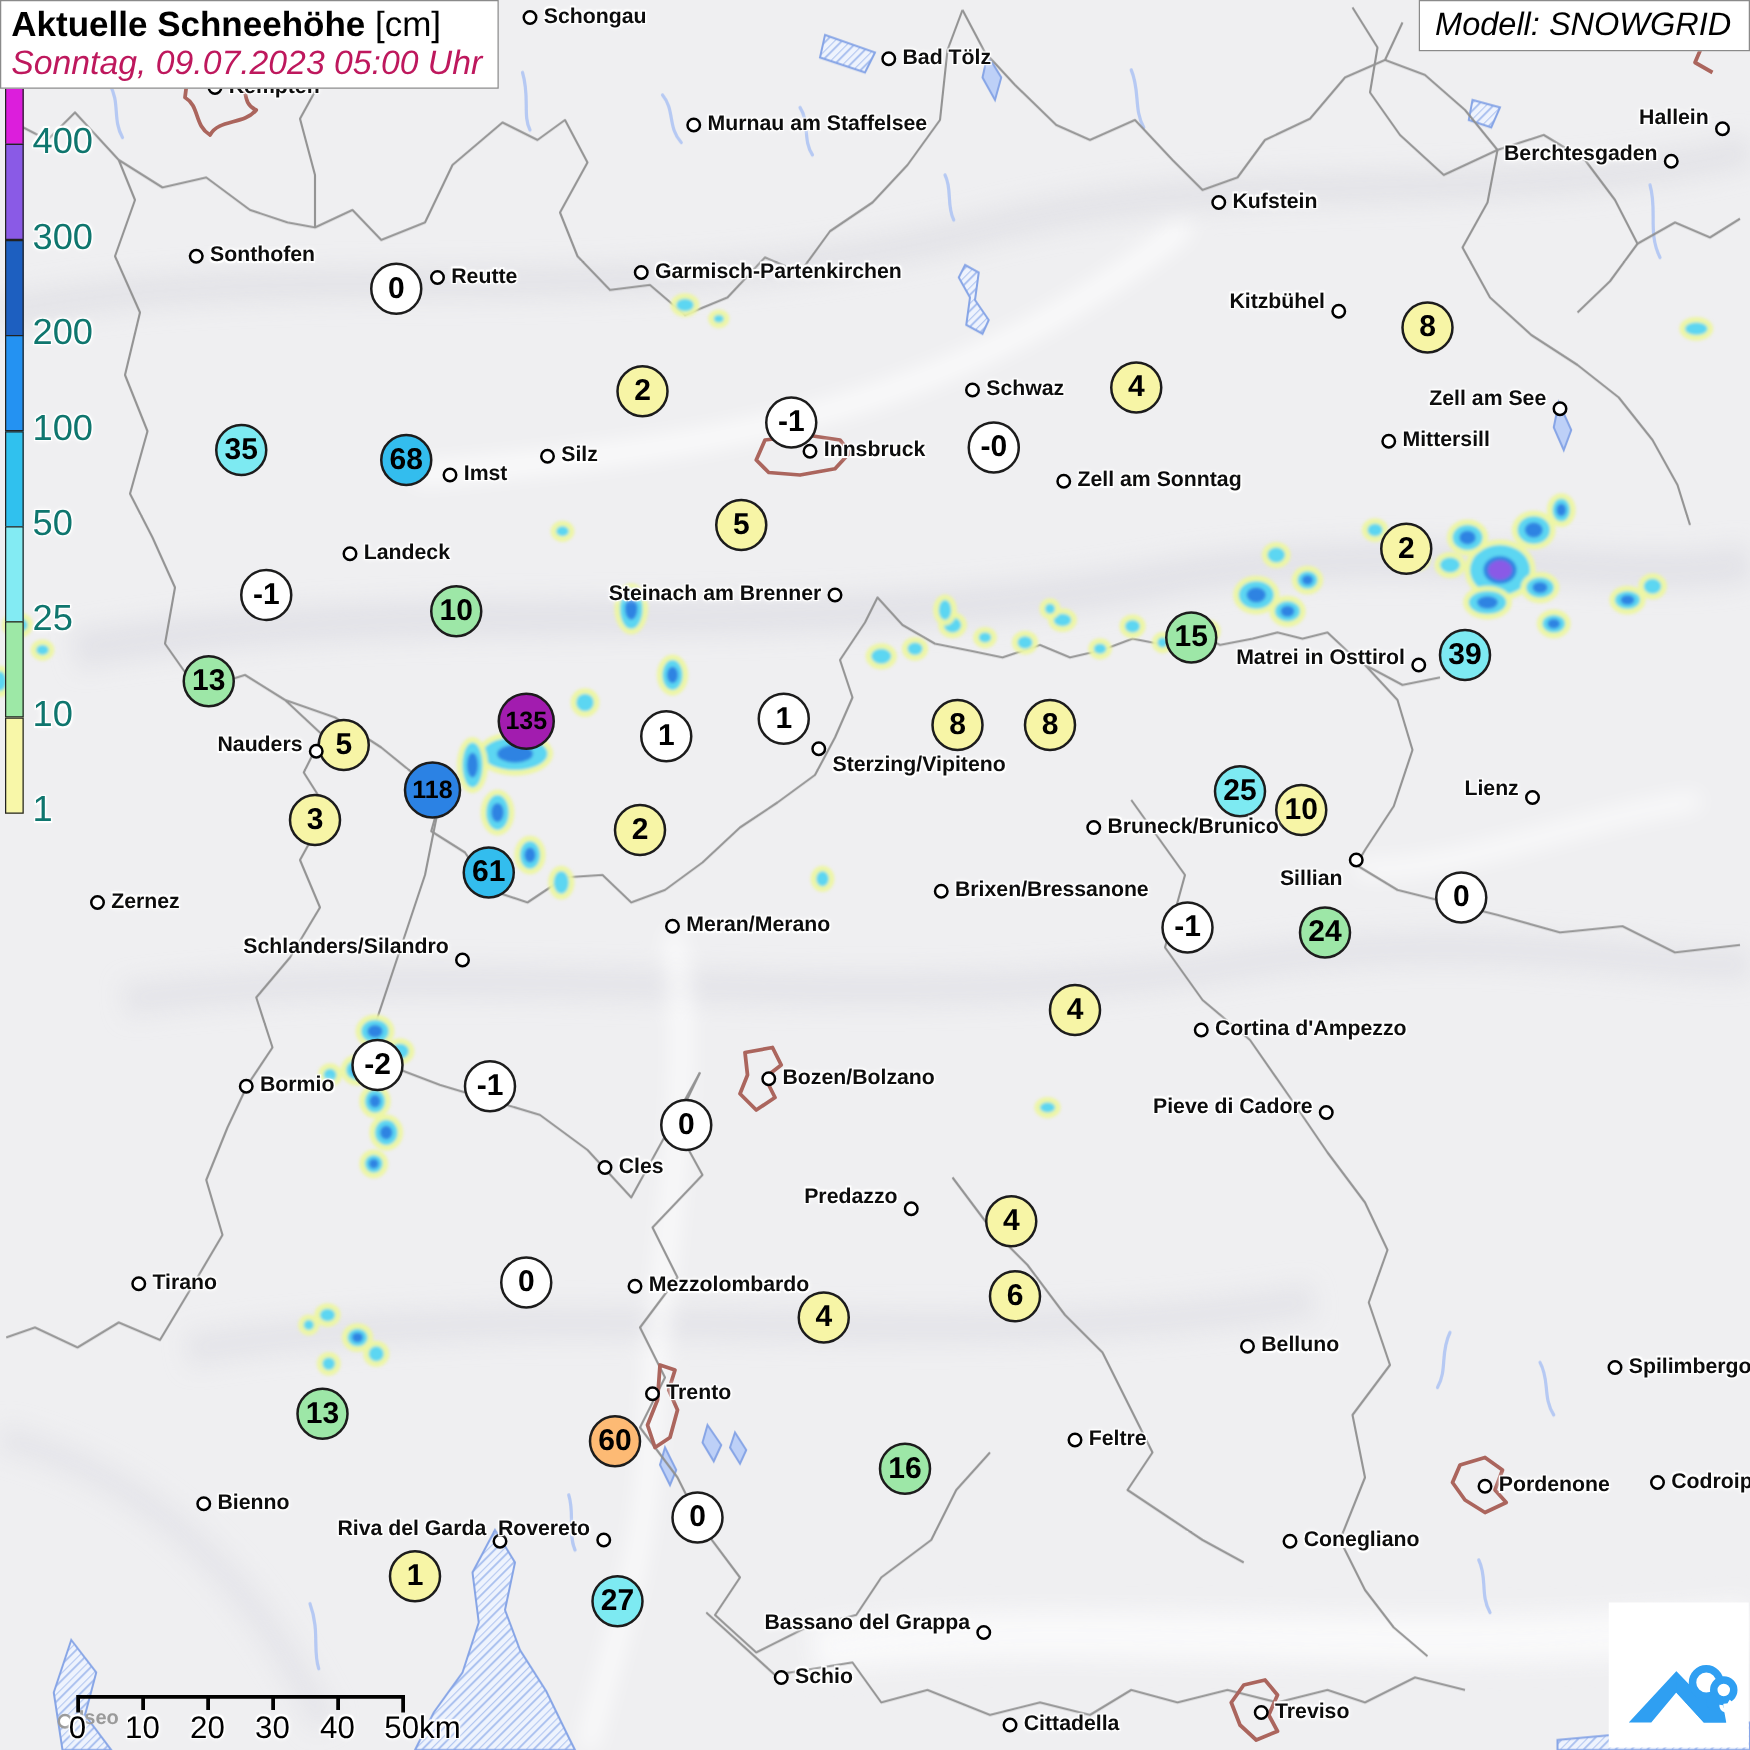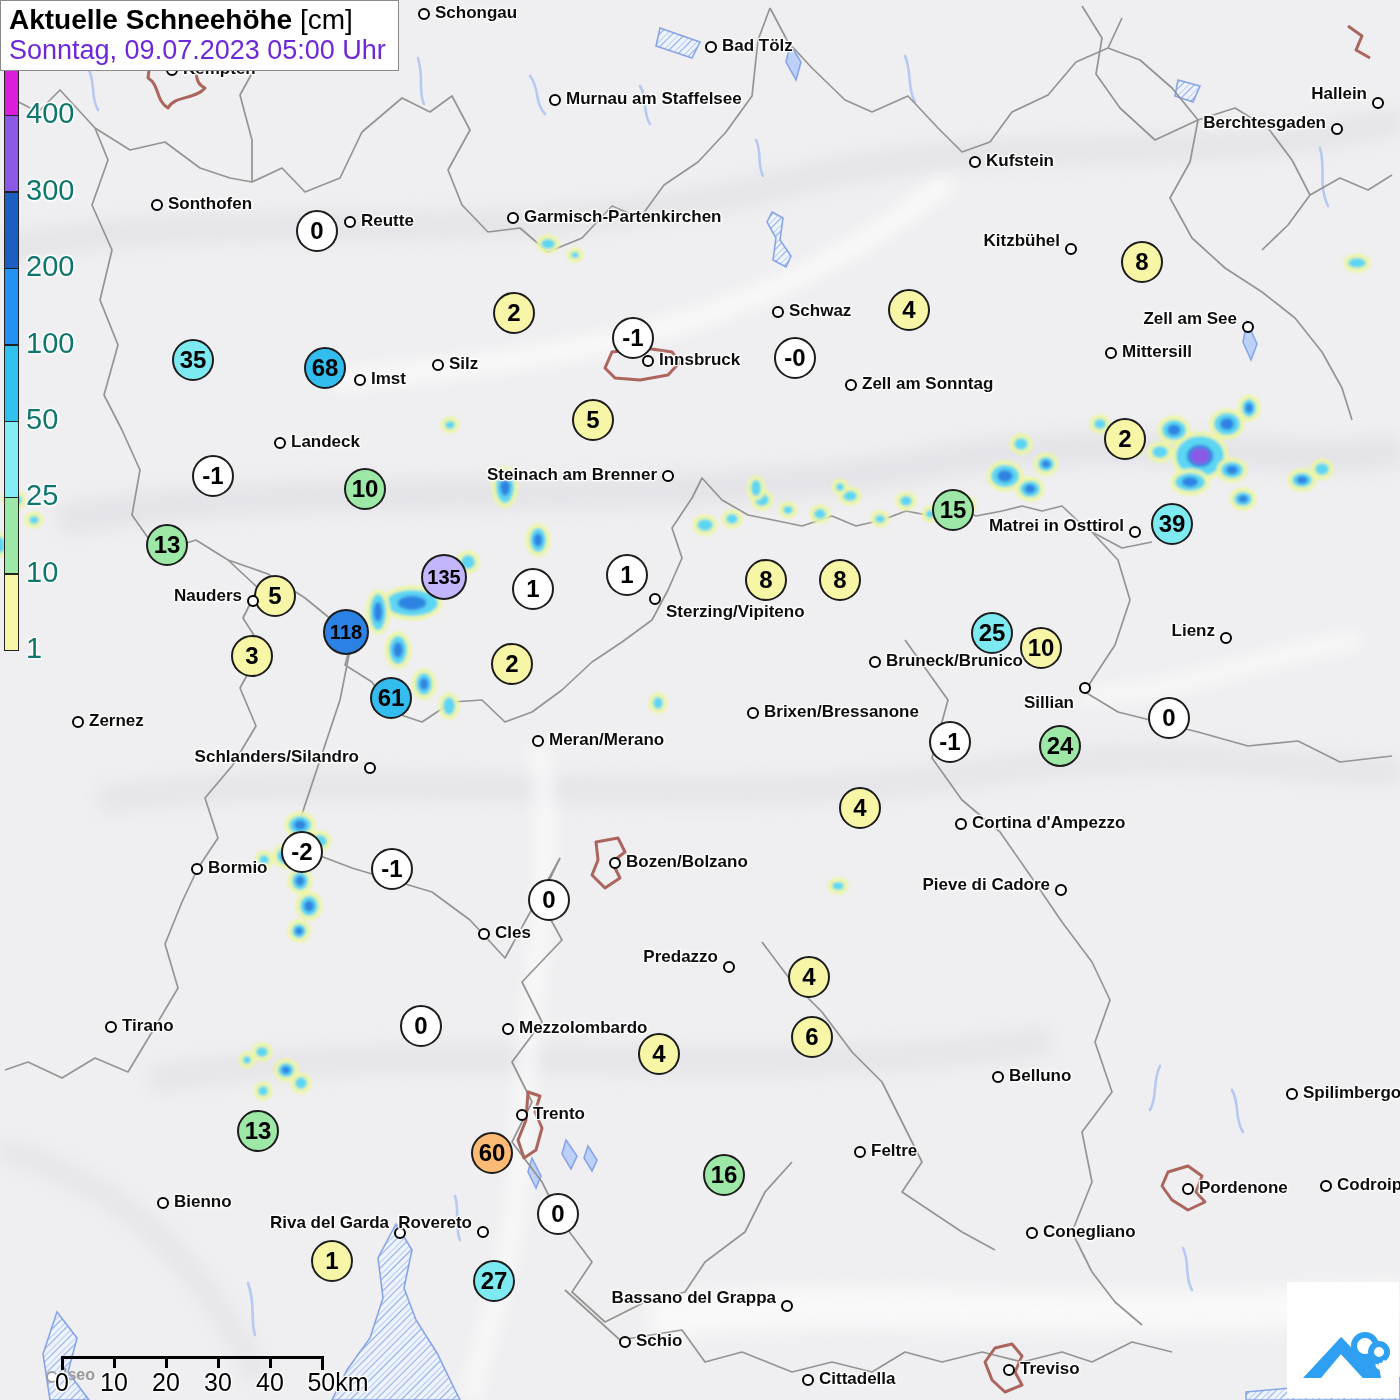--- a/index.html
+++ b/index.html
@@ -9,21 +9,21 @@
   #markers{position:absolute;left:0;top:0;width:1400px;height:1400px;z-index:2;}
 
   .halo{text-shadow:-1px -1px 0 #fff,1px -1px 0 #fff,-1px 1px 0 #fff,1px 1px 0 #fff,
     0 0 3px #fff,0 0 5px #fff;}
 
   
   #title-box{position:absolute;left:0;top:0;z-index:5;background:#fff;
     border:1px solid #8a8a8a;padding:3px 12px 5px 8px;}
   #title-line1{font-size:28px;line-height:31px;color:#000;}
   #title-line1 .b{font-weight:bold;}
-  #title-line2{font-size:27px;line-height:30px;color:#6d28d9;}
+  #title-line2{font-size:27px;line-height:30px;font-style:italic;color:#be185d;}
   #model-box{position:absolute;right:0;top:0;z-index:5;background:#fff;
     border:1px solid #8a8a8a;padding:3px 14px 5px 12px;font-size:26px;
     font-style:italic;color:#000;}
 
   
   #legend{position:absolute;left:1324;top:404;z-index:3;width:76px;}
   #legend-unit{position:absolute;left:18px;top:2px;font-size:25px;color:#000;}
   .leg-seg{position:absolute;left:4px;width:15px;height:77px;border:1px solid #222;box-sizing:border-box;}
   .leg-tick{position:absolute;left:26px;transform:translateY(-54%);font-size:29px;color:#0f766e;}
 
@@ -295,21 +295,21 @@
       <div class="station" style="left: 774px; top: 337px; width: 42px; height: 42px; background: rgb(255, 255, 255); font-size: 24px;">-0</div>
       <div class="station" style="left: 888px; top: 289px; width: 42px; height: 42px; background: rgb(247, 245, 166); font-size: 24px;">4</div>
       <div class="station" style="left: 1121px; top: 241px; width: 42px; height: 42px; background: rgb(247, 245, 166); font-size: 24px;">8</div>
       <div class="station" style="left: 572px; top: 399px; width: 42px; height: 42px; background: rgb(247, 245, 166); font-size: 24px;">5</div>
       <div class="station" style="left: 1104px; top: 418px; width: 42px; height: 42px; background: rgb(247, 245, 166); font-size: 24px;">2</div>
       <div class="station" style="left: 192px; top: 455px; width: 42px; height: 42px; background: rgb(255, 255, 255); font-size: 24px;">-1</div>
       <div class="station" style="left: 344px; top: 468px; width: 42px; height: 42px; background: rgb(157, 231, 167); font-size: 24px;">10</div>
       <div class="station" style="left: 146px; top: 524px; width: 42px; height: 42px; background: rgb(157, 231, 167); font-size: 24px;">13</div>
       <div class="station" style="left: 932px; top: 489px; width: 42px; height: 42px; background: rgb(157, 231, 167); font-size: 24px;">15</div>
       <div class="station" style="left: 1151px; top: 503px; width: 42px; height: 42px; background: rgb(125, 234, 242); font-size: 24px;">39</div>
-      <div class="station" style="left: 421px; top: 554px; width: 46px; height: 46px; background: #c4b5fd; font-size: 20px;">135</div>
+      <div class="station" style="left: 398px; top: 554px; width: 46px; height: 46px; background: #a21caf; font-size: 20px;">135</div>
       <div class="station" style="left: 512px; top: 568px; width: 42px; height: 42px; background: rgb(255, 255, 255); font-size: 24px;">1</div>
       <div class="station" style="left: 606px; top: 554px; width: 42px; height: 42px; background: rgb(255, 255, 255); font-size: 24px;">1</div>
       <div class="station" style="left: 745px; top: 559px; width: 42px; height: 42px; background: rgb(247, 245, 166); font-size: 24px;">8</div>
       <div class="station" style="left: 819px; top: 559px; width: 42px; height: 42px; background: rgb(247, 245, 166); font-size: 24px;">8</div>
       <div class="station" style="left: 254px; top: 575px; width: 42px; height: 42px; background: rgb(247, 245, 166); font-size: 24px;">5</div>
       <div class="station" style="left: 323px; top: 609px; width: 46px; height: 46px; background: rgb(43, 130, 228); font-size: 20px;">118</div>
       <div class="station" style="left: 971px; top: 612px; width: 42px; height: 42px; background: rgb(125, 234, 242); font-size: 24px;">25</div>
       <div class="station" style="left: 1020px; top: 627px; width: 42px; height: 42px; background: rgb(247, 245, 166); font-size: 24px;">10</div>
       <div class="station" style="left: 231px; top: 635px; width: 42px; height: 42px; background: rgb(247, 245, 166); font-size: 24px;">3</div>
       <div class="station" style="left: 491px; top: 643px; width: 42px; height: 42px; background: rgb(247, 245, 166); font-size: 24px;">2</div>
@@ -582,20 +582,21 @@
     </div>
 
   <div id="title-box">
     <div id="title-line1">
       <span class="b">Aktuelle Schneehöhe</span>
       <span>[cm]</span>
     </div>
     <div id="title-line2">Sonntag, 09.07.2023 05:00 Uhr</div>
   </div>
 
+  <div id="model-box">Modell: SNOWGRID</div>
 
 
   <div id="partner-box" class="logo-box">
     <svg width="100" height="100" viewBox="0 0 100 100">
       <path d="M10,88 L48,47 L88,88 L70,88 L48,64 L28,88 Z" fill="#2f9ff2"></path>
       <path d="M48,47 L66,66 L84,66 L88,88 L70,88 L48,64 Z" fill="#2f9ff2"></path>
       <circle cx="72" cy="56" r="11" fill="#fff" stroke="#2f9ff2" stroke-width="6"></circle>
       <circle cx="86" cy="62" r="8" fill="#fff" stroke="#2f9ff2" stroke-width="6"></circle>
       <circle cx="79" cy="72" r="7" fill="#2f9ff2"></circle>
       <path d="M84,74 a4,4 0 1 0 6,-3" fill="none" stroke="#fff" stroke-width="3"></path>

